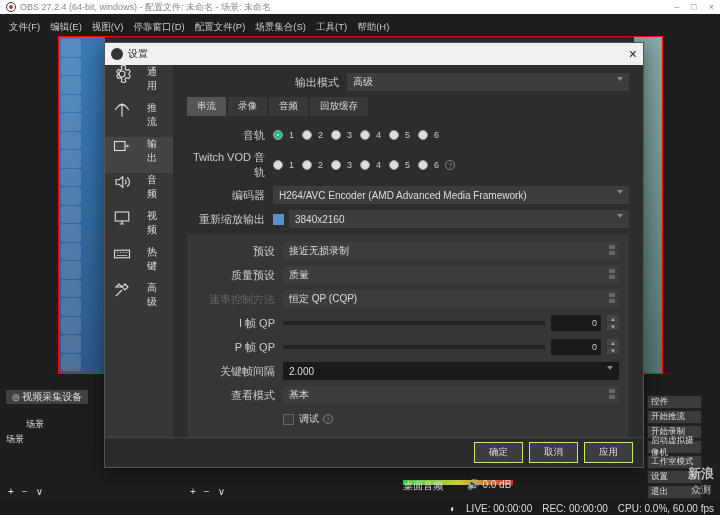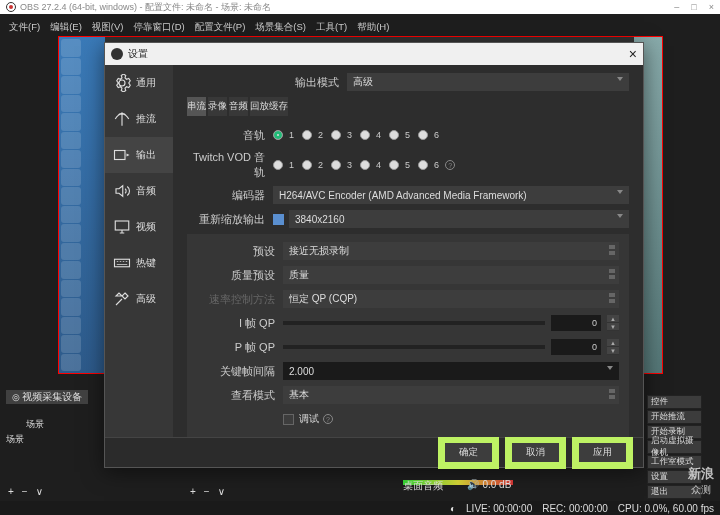--- a/index.html
+++ b/index.html
@@ -15,48 +15,48 @@
 .canvas-left{position:absolute;left:0;top:0;width:46px;height:100%;background:linear-gradient(#3a7ab8,#2d5a8a);display:flex;flex-direction:column;gap:1px;padding:2px}
 .canvas-left i{width:20px;height:20px;background:rgba(255,255,255,.15);border-radius:3px}
 .canvas-right{position:absolute;right:0;top:0;width:28px;height:100%;background:linear-gradient(#8aa,#577)}
 .dialog{position:absolute;left:104px;top:42px;width:540px;height:426px;background:#2b2b2b;border:1px solid #555;display:flex;flex-direction:column;box-shadow:0 4px 20px rgba(0,0,0,.5)}
 .dlg-title{height:22px;background:#f0f0f0;display:flex;align-items:center;padding:0 6px;color:#222}
 .dlg-title .gear{width:12px;height:12px;background:#333;border-radius:50%;margin-right:5px}
 .dlg-title span{color:#222;font-size:10px}
 .dlg-title .close{margin-left:auto;color:#222;font-size:14px;cursor:pointer}
 .dlg-body{flex:1;display:flex;overflow:hidden}
 .sidebar{width:68px;background:#373737;display:flex;flex-direction:column}
-.side-item{height:36px;display:flex;align-items:center;gap:5px;padding:0 8px;cursor:pointer}
+.side-item{height:36px;display:flex;align-items:flex-start;gap:16px;padding:0 8px;cursor:pointer}
 .side-item.active{background:#444}
 .side-item svg{width:18px;height:18px;fill:#ddd;flex-shrink:0}
 .side-item span{font-size:10px}
 .content{flex:1;background:#2d2d2d;padding:8px 14px;overflow:auto;position:relative}
 .row{display:flex;align-items:center;margin-bottom:6px;min-height:18px}
 .lbl{width:86px;text-align:right;padding-right:8px;font-size:11px;color:#ccc}
 .lbl.dim{color:#666}
 .sel{flex:1;height:18px;background:#3d3d3d;border:none;padding:0 6px;font-size:9.5px;color:#ddd;display:flex;align-items:center;position:relative}
 .sel::after{content:"";position:absolute;right:6px;top:4px;width:0;height:0;border-left:3px solid transparent;border-right:3px solid transparent;border-top:4px solid #888}
 .sel.updown::after{content:"";right:4px;top:3px;width:6px;height:10px;border:none;background:linear-gradient(#666 0 40%,transparent 40% 60%,#666 60%)}
 .tabs{display:flex;gap:2px;margin:6px 0 10px 0}
-.tab{padding:3px 0;background:#383838;font-size:9.5px;cursor:pointer}
+.tab{padding:3px 10px;background:#383838;font-size:9.5px;cursor:pointer}
 .tab.active{background:#555}
 .radios{display:flex;gap:6px;align-items:center}
 .radio{width:10px;height:10px;border-radius:50%;background:#ddd;border:1px solid #999;cursor:pointer}
 .radio.on{background:#ddd;box-shadow:inset 0 0 0 3px #2b7}
 .rnum{font-size:9px;color:#ccc;margin-right:2px}
 .chk{width:11px;height:11px;background:#5a8fd0;margin-right:5px;display:inline-block}
 .chk.off{background:#3d3d3d;border:1px solid #666}
 .section{background:#363636;padding:8px 10px;margin-top:6px}
 .numbox{width:50px;height:16px;background:#1a1a1a;text-align:right;padding:0 4px;color:#ccc;font-size:9px;display:flex;align-items:center;justify-content:flex-end}
 .spinbtns{width:12px;height:16px;background:#444;display:flex;flex-direction:column}
 .spinbtns i{flex:1;display:flex;align-items:center;justify-content:center;font-size:6px;color:#aaa;border-bottom:1px solid #333}
 .slider-row{display:flex;align-items:center;gap:6px;flex:1}
 .slider-track{flex:1;height:4px;background:#222;position:relative}
 .dlg-footer{height:30px;background:#2b2b2b;display:flex;align-items:center;justify-content:flex-end;gap:6px;padding:0 10px;border-top:1px solid #444}
-.btn{padding:3px 14px;background:#3d3d3d;border:7px solid #bef264;font-size:9.5px;cursor:pointer}
+.btn{padding:3px 14px;background:#3d3d3d;border:1px solid #bef264;font-size:9.5px;cursor:pointer}
 .right-panel{position:absolute;right:18px;top:395px;width:55px}
 .rbtn{height:14px;background:#3c3c3c;border:1px solid #222;font-size:8.5px;padding:0 3px;display:flex;align-items:center;margin-bottom:1px}
 .statusbar{position:absolute;left:0;bottom:0;width:100%;height:14px;background:#1a1a1a;display:flex;align-items:center;font-size:8px;color:#999;padding:0 6px;gap:10px;justify-content:flex-end}
 .watermark{position:absolute;right:6px;bottom:18px;color:#fff;font-size:11px;text-align:center;opacity:.85}
 .watermark b{font-size:13px}
 .plus-row{position:absolute;bottom:18px;display:flex;gap:8px;color:#aaa;font-size:12px}
 .vol-meter{position:absolute;bottom:30px;left:56%;width:110px;height:5px;background:linear-gradient(90deg,#3c3,#cc3,#c33)}
 .q-icon{display:inline-block;width:10px;height:10px;border:1px solid #888;border-radius:50%;font-size:7px;text-align:center;line-height:9px;color:#888;margin-left:4px}
 </style>
 </head>

